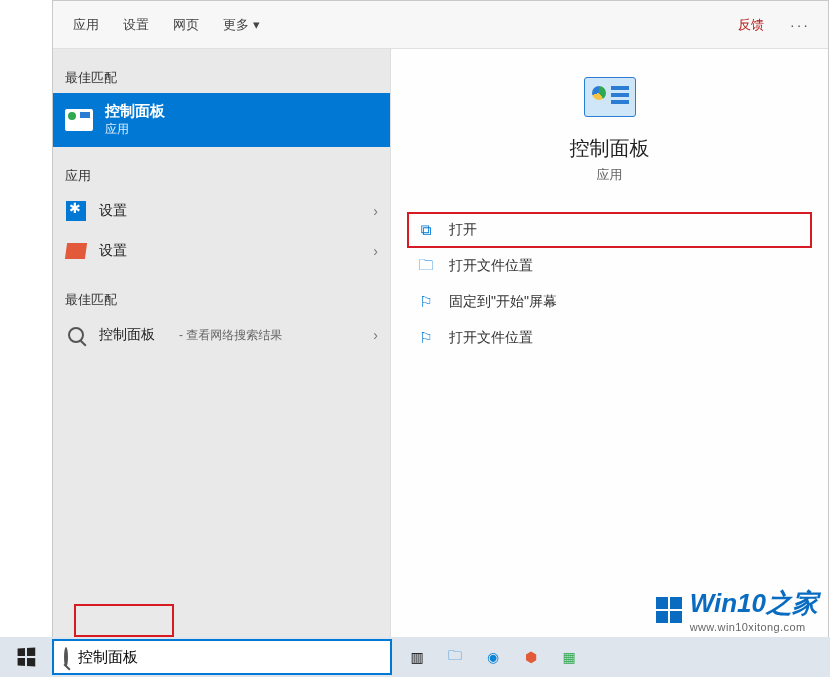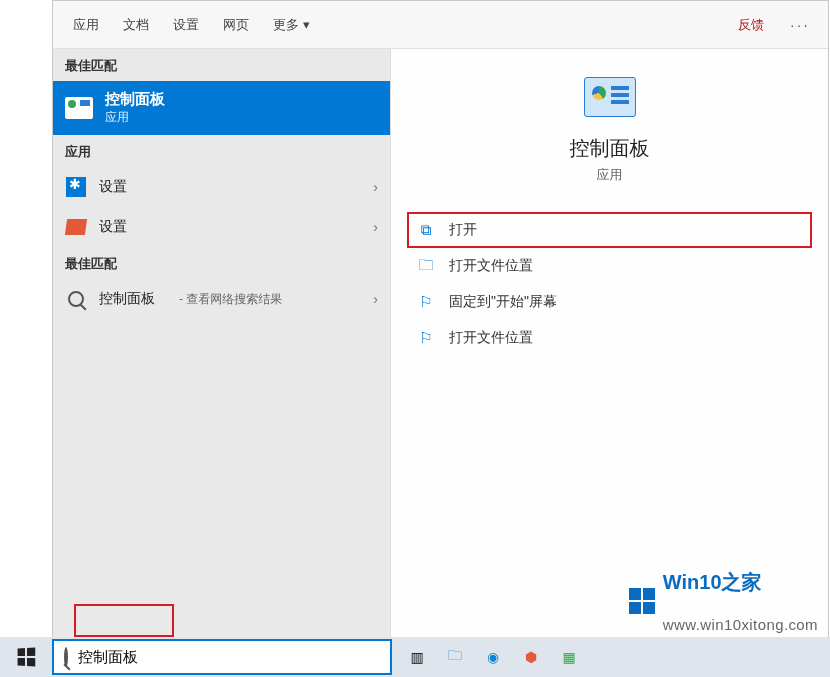--- a/index.html
+++ b/index.html
@@ -47,24 +47,24 @@
   .tab-ellipsis { color: #555; padding: 0 10px; letter-spacing: 2px; }
   .panel-body { flex: 1; display: flex; }
   .left-pane {
     width: 338px;
     background: #e9e9e9;
     border-right: 1px solid #ddd;
     display: flex;
     flex-direction: column;
   }
   .group-header {
-    padding: 8px 12px 6px 12px;
+    padding: 20px 12px 6px 12px;
     font-size: 13px;
     color: #333;
-    font-weight: 700;
+    font-weight: 400;
   }
   .best-match {
     background: #0078d4;
     color: #fff;
     display: flex;
     align-items: center;
     padding: 8px 12px;
     gap: 12px;
     height: 54px;
   }
@@ -221,30 +221,29 @@
     color: #0a6cc1;
   }
   .wm-logo {
     display: grid;
     grid-template-columns: 12px 12px;
     grid-template-rows: 12px 12px;
     gap: 2px;
   }
   .wm-logo span { background: #0a6cc1; }
   .wm-text { display: flex; flex-direction: column; }
-  .wm-title { font-size: 20px; font-weight: 600; }
-  .wm-url { font-size: 15px; color: #666; letter-spacing: 0.4px; margin-top: 20px; }
+  .wm-title { font-size: 26px; font-weight: 600; font-style: italic; }
+  .wm-url { font-size: 11px; color: #666; letter-spacing: 0.4px; }
 </style>
 </head>
 <body>
 
 <div class="search-panel">
   <div class="tabs">
     <div class="tab">应用</div>
-    <div class="tab">文档</div>
     <div class="tab">设置</div>
     <div class="tab">网页</div>
     <div class="tab tab-more">
       <span>更多</span>
       <span>▾</span>
     </div>
     <div class="tabs-spacer"></div>
     <div class="tab tab-feedback">反馈</div>
     <div class="tab-ellipsis">···</div>
   </div>

